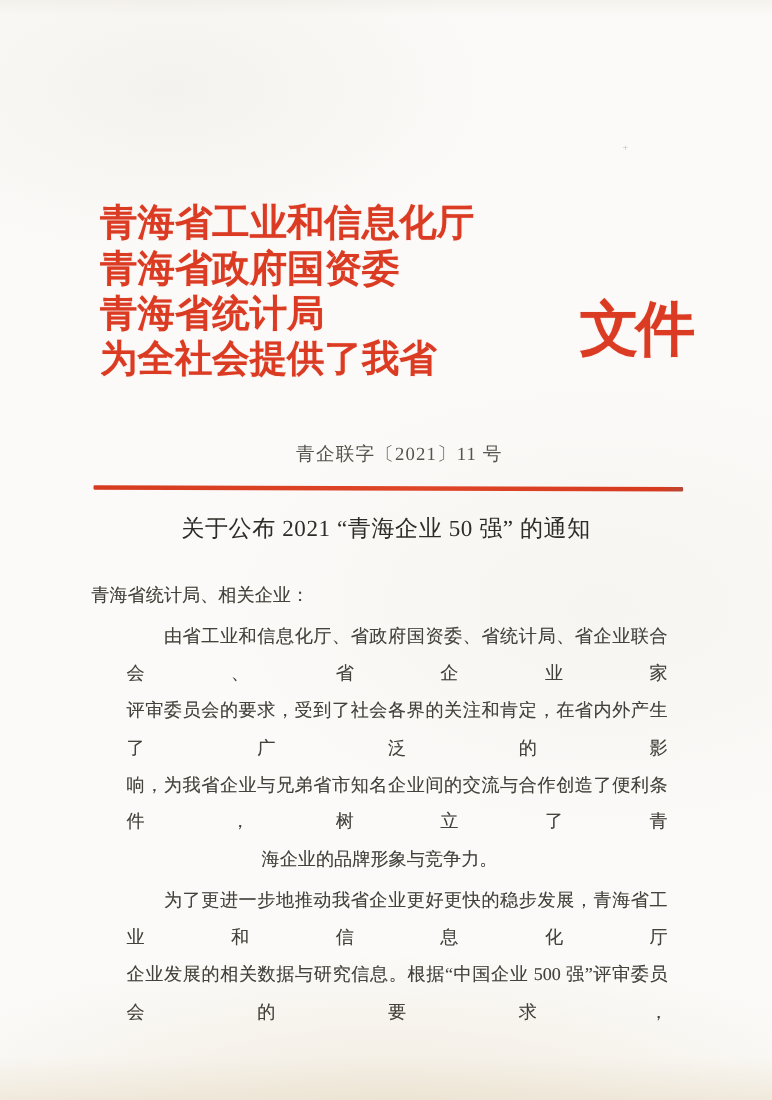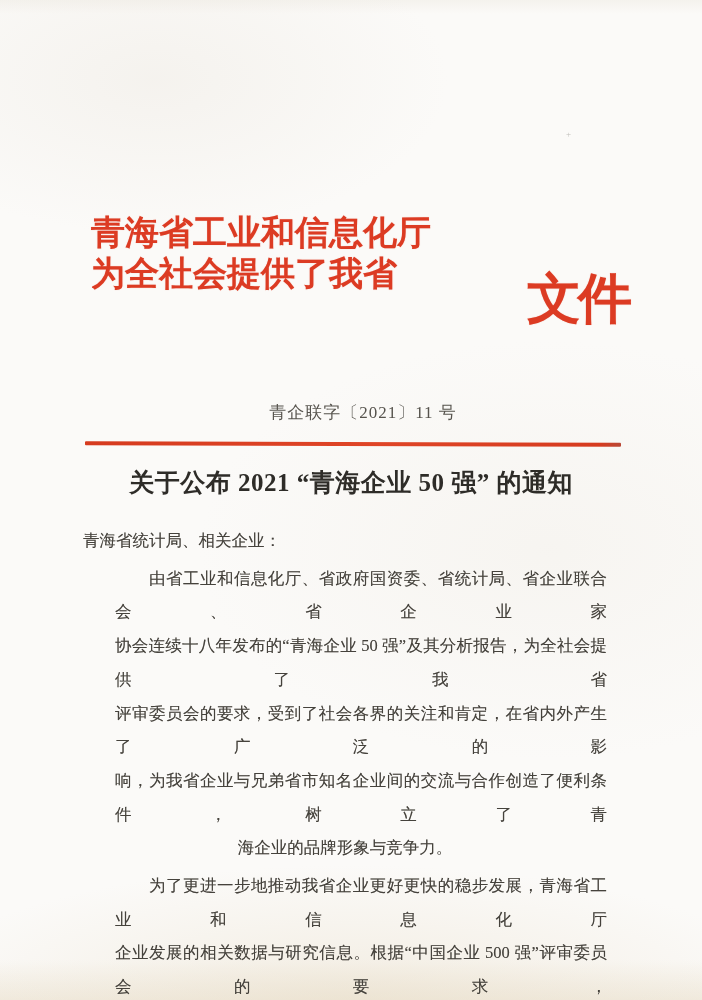--- a/index.html
+++ b/index.html
@@ -24,21 +24,20 @@
       radial-gradient(ellipse 600px 180px at 50% 100%, rgba(231,219,196,0.45), transparent 75%),
       linear-gradient(180deg, #f4f2ed 0px, var(--paper) 14px, var(--paper) 960px, #f1ebdf 1000px);
   }
 
   
   .issuers {
     position: absolute;
     left: 91px;
     top: 183px;
     width: 421px;
-    margin-top: 29px;
   }
   .issuer-line {
     font-size: 34px;
     font-weight: 700;
     line-height: 41px;
     color: var(--accent_red);
     text-align: justify;
     text-align-last: justify;
     white-space: nowrap;
     text-justify: inter-character;
@@ -83,22 +82,22 @@
     transform: rotate(0.18deg);
     border-radius: 1px;
   }
 
   .doc-title {
     position: absolute;
     left: 0;
     top: 466px;
     width: 100%;
     text-align: center;
-    font-size: 25px;
-    font-weight: 700;
+    font-size: 21px;
+    font-weight: 400;
     letter-spacing: 0.5px;
     color: var(--title_ink);
   }
 
   
   .doc-body {
     position: absolute;
     left: 83px;
     top: 524px;
     width: 524px;
@@ -132,41 +131,42 @@
 <body>
 
 <div class="page">
 
   <span class="scan-artifact">+</span>
 
   <div class="issuers">
 
       <div class="issuer-line">青海省工业和信息化厅</div>
 
+      <div class="issuer-line">青海省政府国资委</div>
 
+      <div class="issuer-line">青海省统计局</div>
 
 
       <div class="issuer-line">为全社会提供了我省</div>
     </div>
 
   <div class="doc-marker">文件</div>
 
   <div class="ref-number">青企联字〔2021〕11 号</div>
 
   <div class="red-divider"></div>
 
   <h1 class="doc-title">关于公布 2021 “青海企业 50 强” 的通知</h1>
 
   <div class="doc-body">
     <div class="salutation">青海省统计局、相关企业：</div>
     <div>
 
         <div class="body-line fill indent para-start">由省工业和信息化厅、省政府国资委、省统计局、省企业联合会、省企业家</div>
 
-        <div class="body-line fill">协会连续十八年发布的“青海企业 50 强”及其分析报告，为全社会提供了我省</div>
 
         <div class="body-line fill">评审委员会的要求，受到了社会各界的关注和肯定，在省内外产生了广泛的影</div>
 
         <div class="body-line fill">响，为我省企业与兄弟省市知名企业间的交流与合作创造了便利条件，树立了青</div>
 
         <div class="body-line">海企业的品牌形象与竞争力。</div>
 
         <div class="body-line fill indent para-start">为了更进一步地推动我省企业更好更快的稳步发展，青海省工业和信息化厅</div>
 
         <div class="body-line fill">企业发展的相关数据与研究信息。根据“中国企业 500 强”评审委员会的要求，</div>

